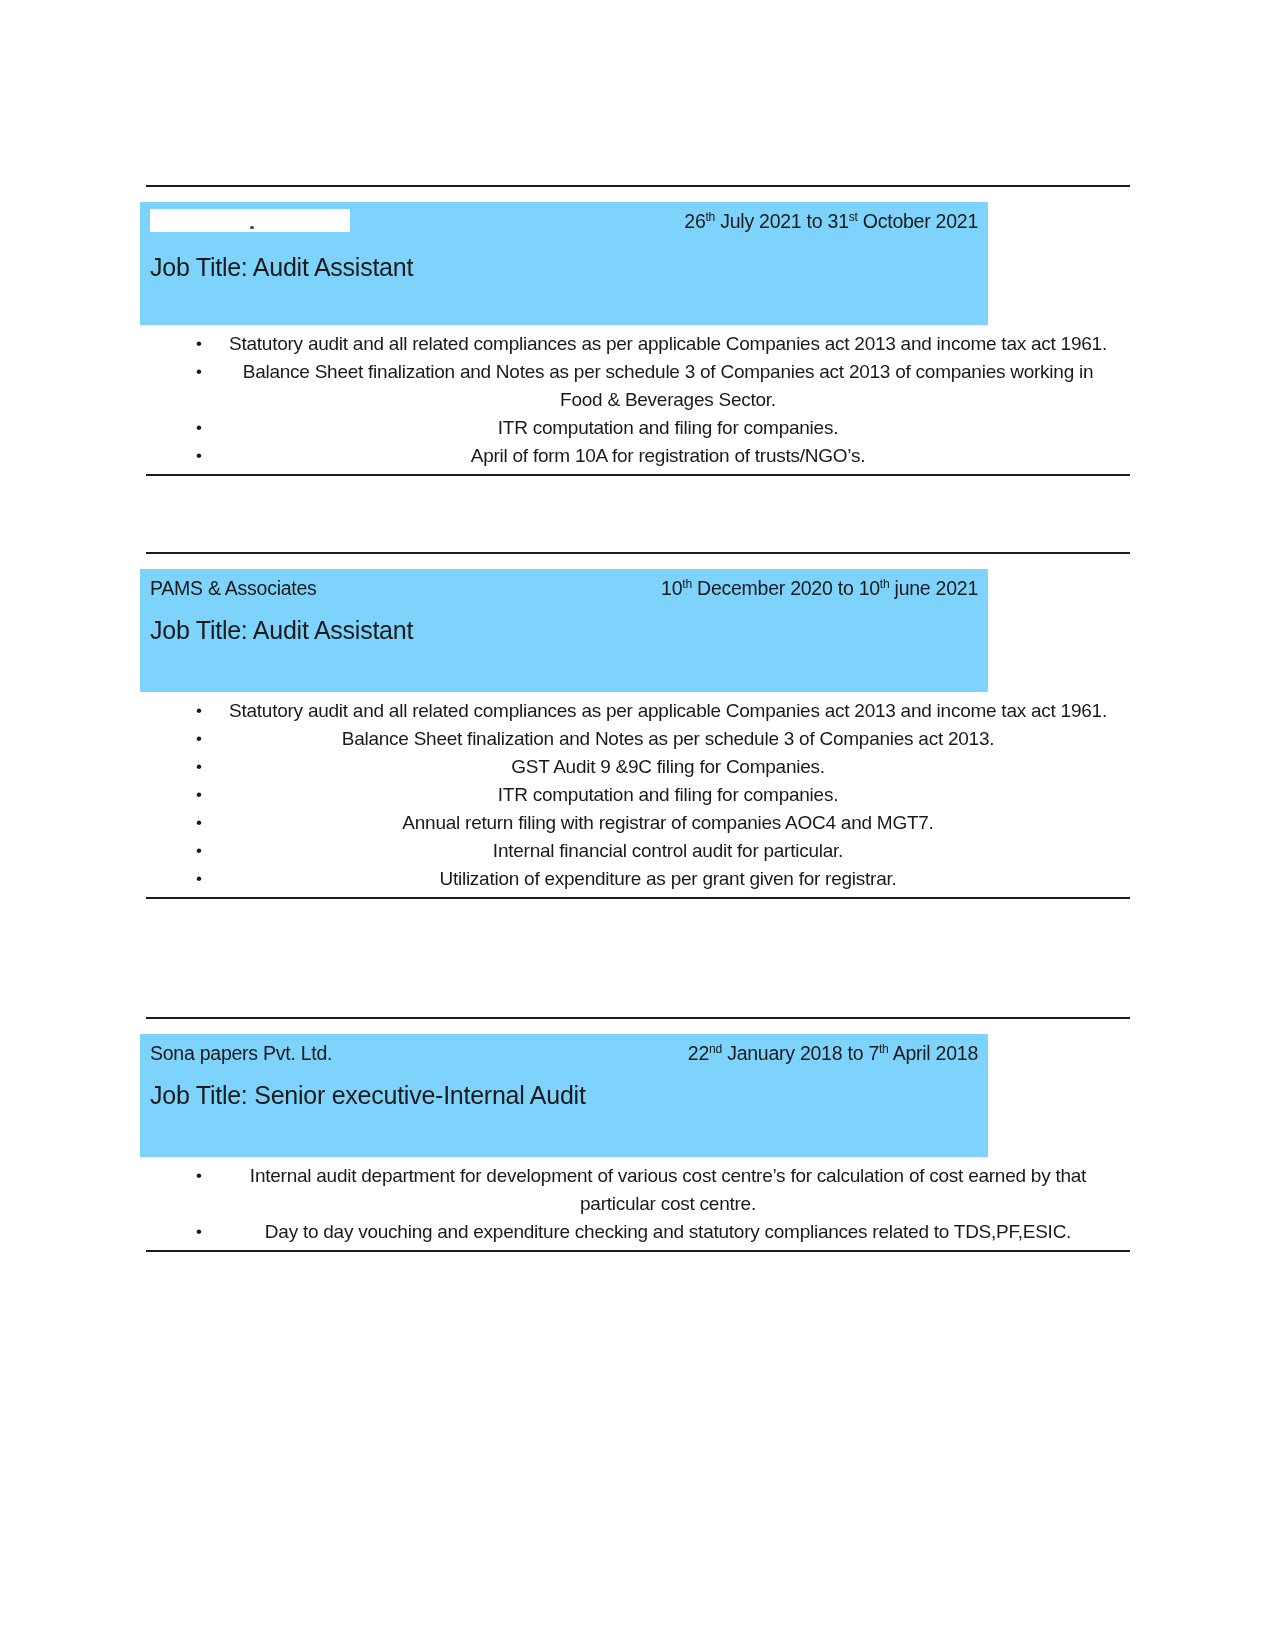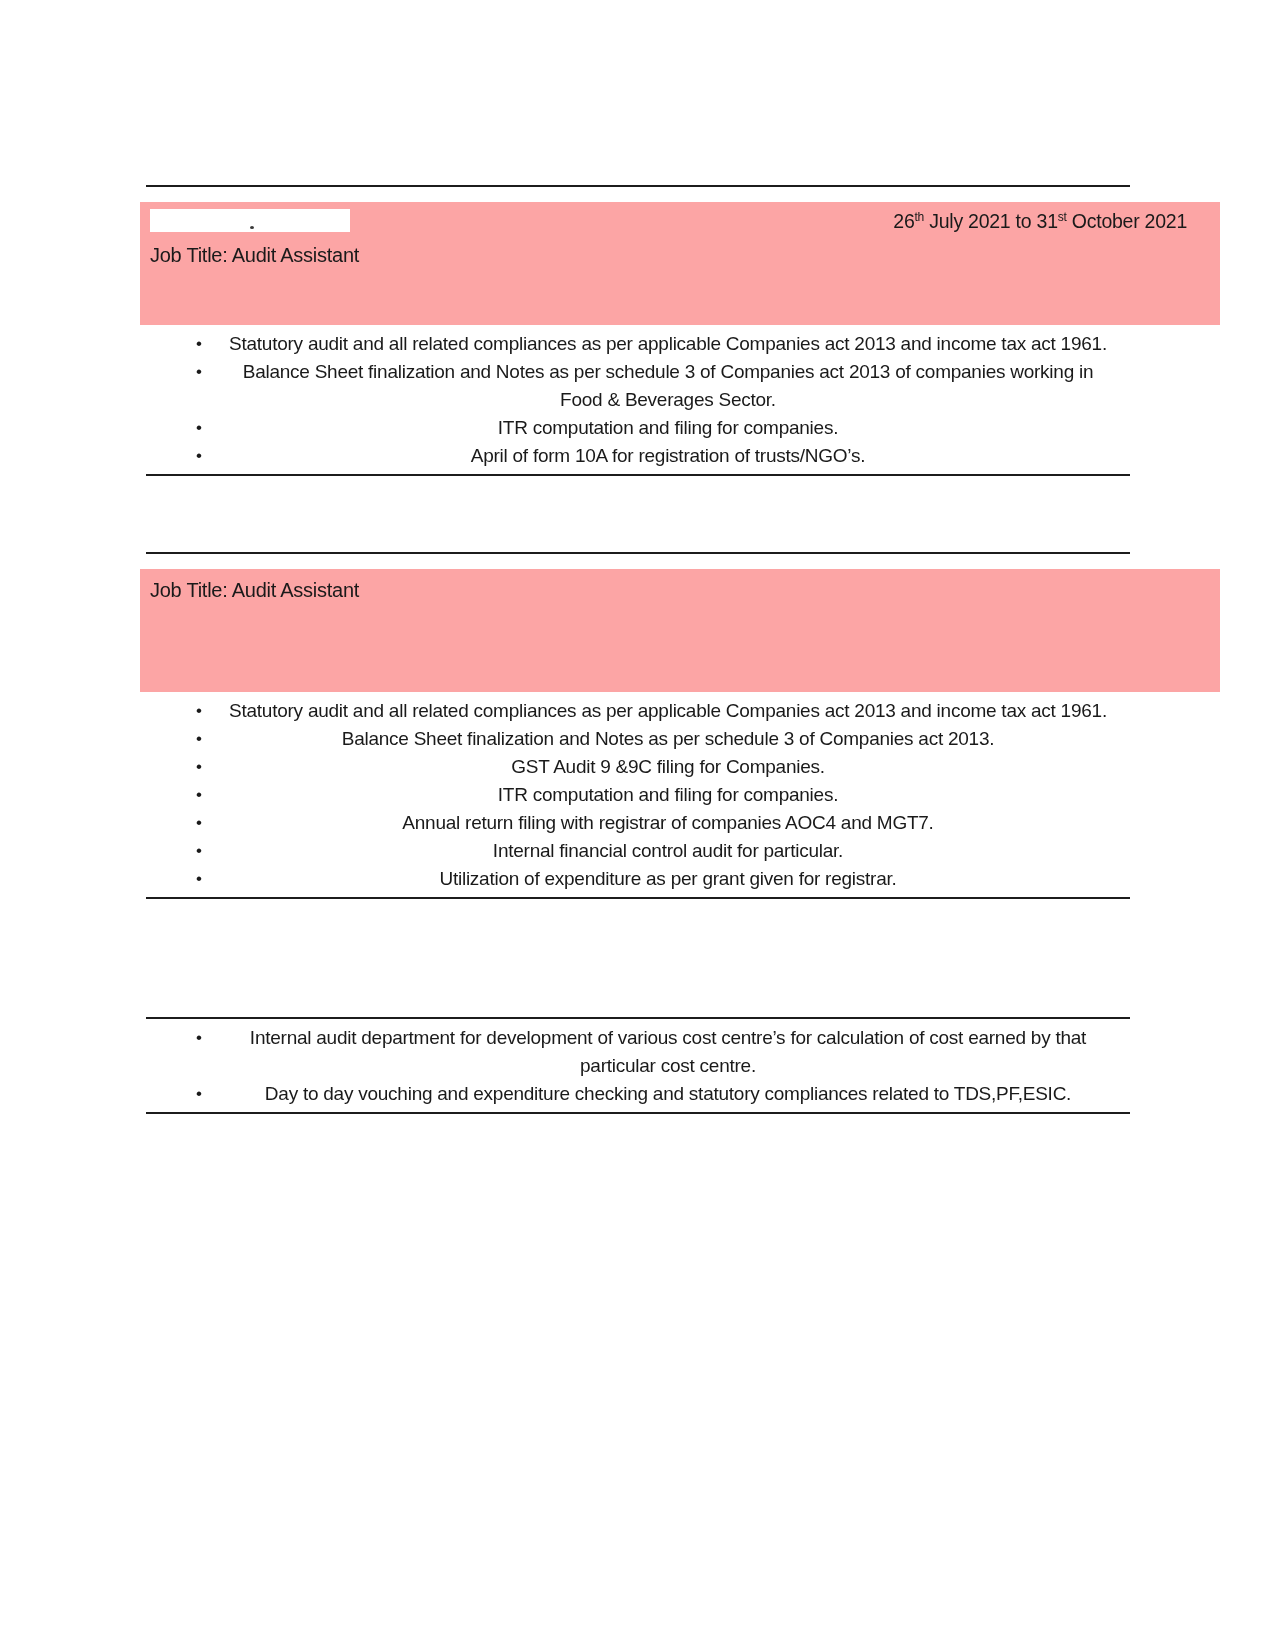--- a/index.html
+++ b/index.html
@@ -28,25 +28,25 @@
   .rule {
     height: 2px;
     background: #1c1c1c;
     margin-left: 6px;
     width: 984px;
   }
   .rule-bottom { margin-top: 4px; }
 
   .header-block {
     margin-top: 15px;
-    width: 1080px;
+    width: 848px;
     height: 123px;
-    background: #fca5a5;
+    background: #7dd3fc;
     box-sizing: border-box;
-    padding: 5px 33px 0 10px;
+    padding: 5px 10px 0 10px;
   }
   .header-row1 {
     display: flex;
     justify-content: space-between;
     align-items: flex-start;
     line-height: 28px;
     font-size: 19.5px;
     letter-spacing: -0.25px;
   }
   .company-name { white-space: nowrap; }
@@ -67,23 +67,23 @@
     position: absolute;
     left: 100px;
     bottom: 3px;
     width: 4px;
     height: 3px;
     background: #3a3a3a;
     border-radius: 50%;
   }
   .job-title {
     line-height: 28px;
-    font-size: 20px;
+    font-size: 25px;
     letter-spacing: -0.25px;
-    margin-top: 2px;
+    margin-top: 14px;
   }
 
   .duties {
     margin: 5px 0 0 0;
     padding: 0 0 0 56px;
     list-style: none;
   }
   .duties li {
     display: flex;
     align-items: flex-start;
@@ -137,20 +137,24 @@
           <span class="marker">•</span>
           <span class="duty-text">April of form 10A for registration of trusts/NGO’s.</span>
         </li>
       </ul>
     <div class="rule rule-bottom"></div>
   </section>
 
   <section class="job-section sec-2">
     <div class="rule rule-top"></div>
     <div class="header-block">
+      <div class="header-row1">
+        <span class="company-name">PAMS &amp; Associates</span>
+        <span class="date-range">10<sup>th</sup> December 2020 to 10<sup>th</sup> june 2021</span>
+      </div>
       <div class="job-title">Job Title: Audit Assistant</div>
     </div>
     <ul class="duties">
         <li>
           <span class="marker">•</span>
           <span class="duty-text">Statutory audit and all related compliances as per applicable Companies act 2013 and income tax act 1961.</span>
         </li>
         <li>
           <span class="marker">•</span>
           <span class="duty-text">Balance Sheet finalization and Notes as per schedule 3 of Companies act 2013.</span>
@@ -174,20 +178,27 @@
         <li>
           <span class="marker">•</span>
           <span class="duty-text">Utilization of expenditure as per grant given for registrar.</span>
         </li>
       </ul>
     <div class="rule rule-bottom"></div>
   </section>
 
   <section class="job-section sec-3">
     <div class="rule rule-top"></div>
+    <div class="header-block">
+      <div class="header-row1">
+        <span class="company-name">Sona papers Pvt. Ltd.</span>
+        <span class="date-range">22<sup>nd</sup> January 2018 to 7<sup>th</sup> April 2018</span>
+      </div>
+      <div class="job-title">Job Title: Senior executive-Internal Audit</div>
+    </div>
     <ul class="duties">
         <li>
           <span class="marker">•</span>
           <span class="duty-text">Internal audit department for development of various cost centre’s for calculation of cost earned by that particular cost centre.</span>
         </li>
         <li>
           <span class="marker">•</span>
           <span class="duty-text">Day to day vouching and expenditure checking and statutory compliances related to TDS,PF,ESIC.</span>
         </li>
       </ul>

